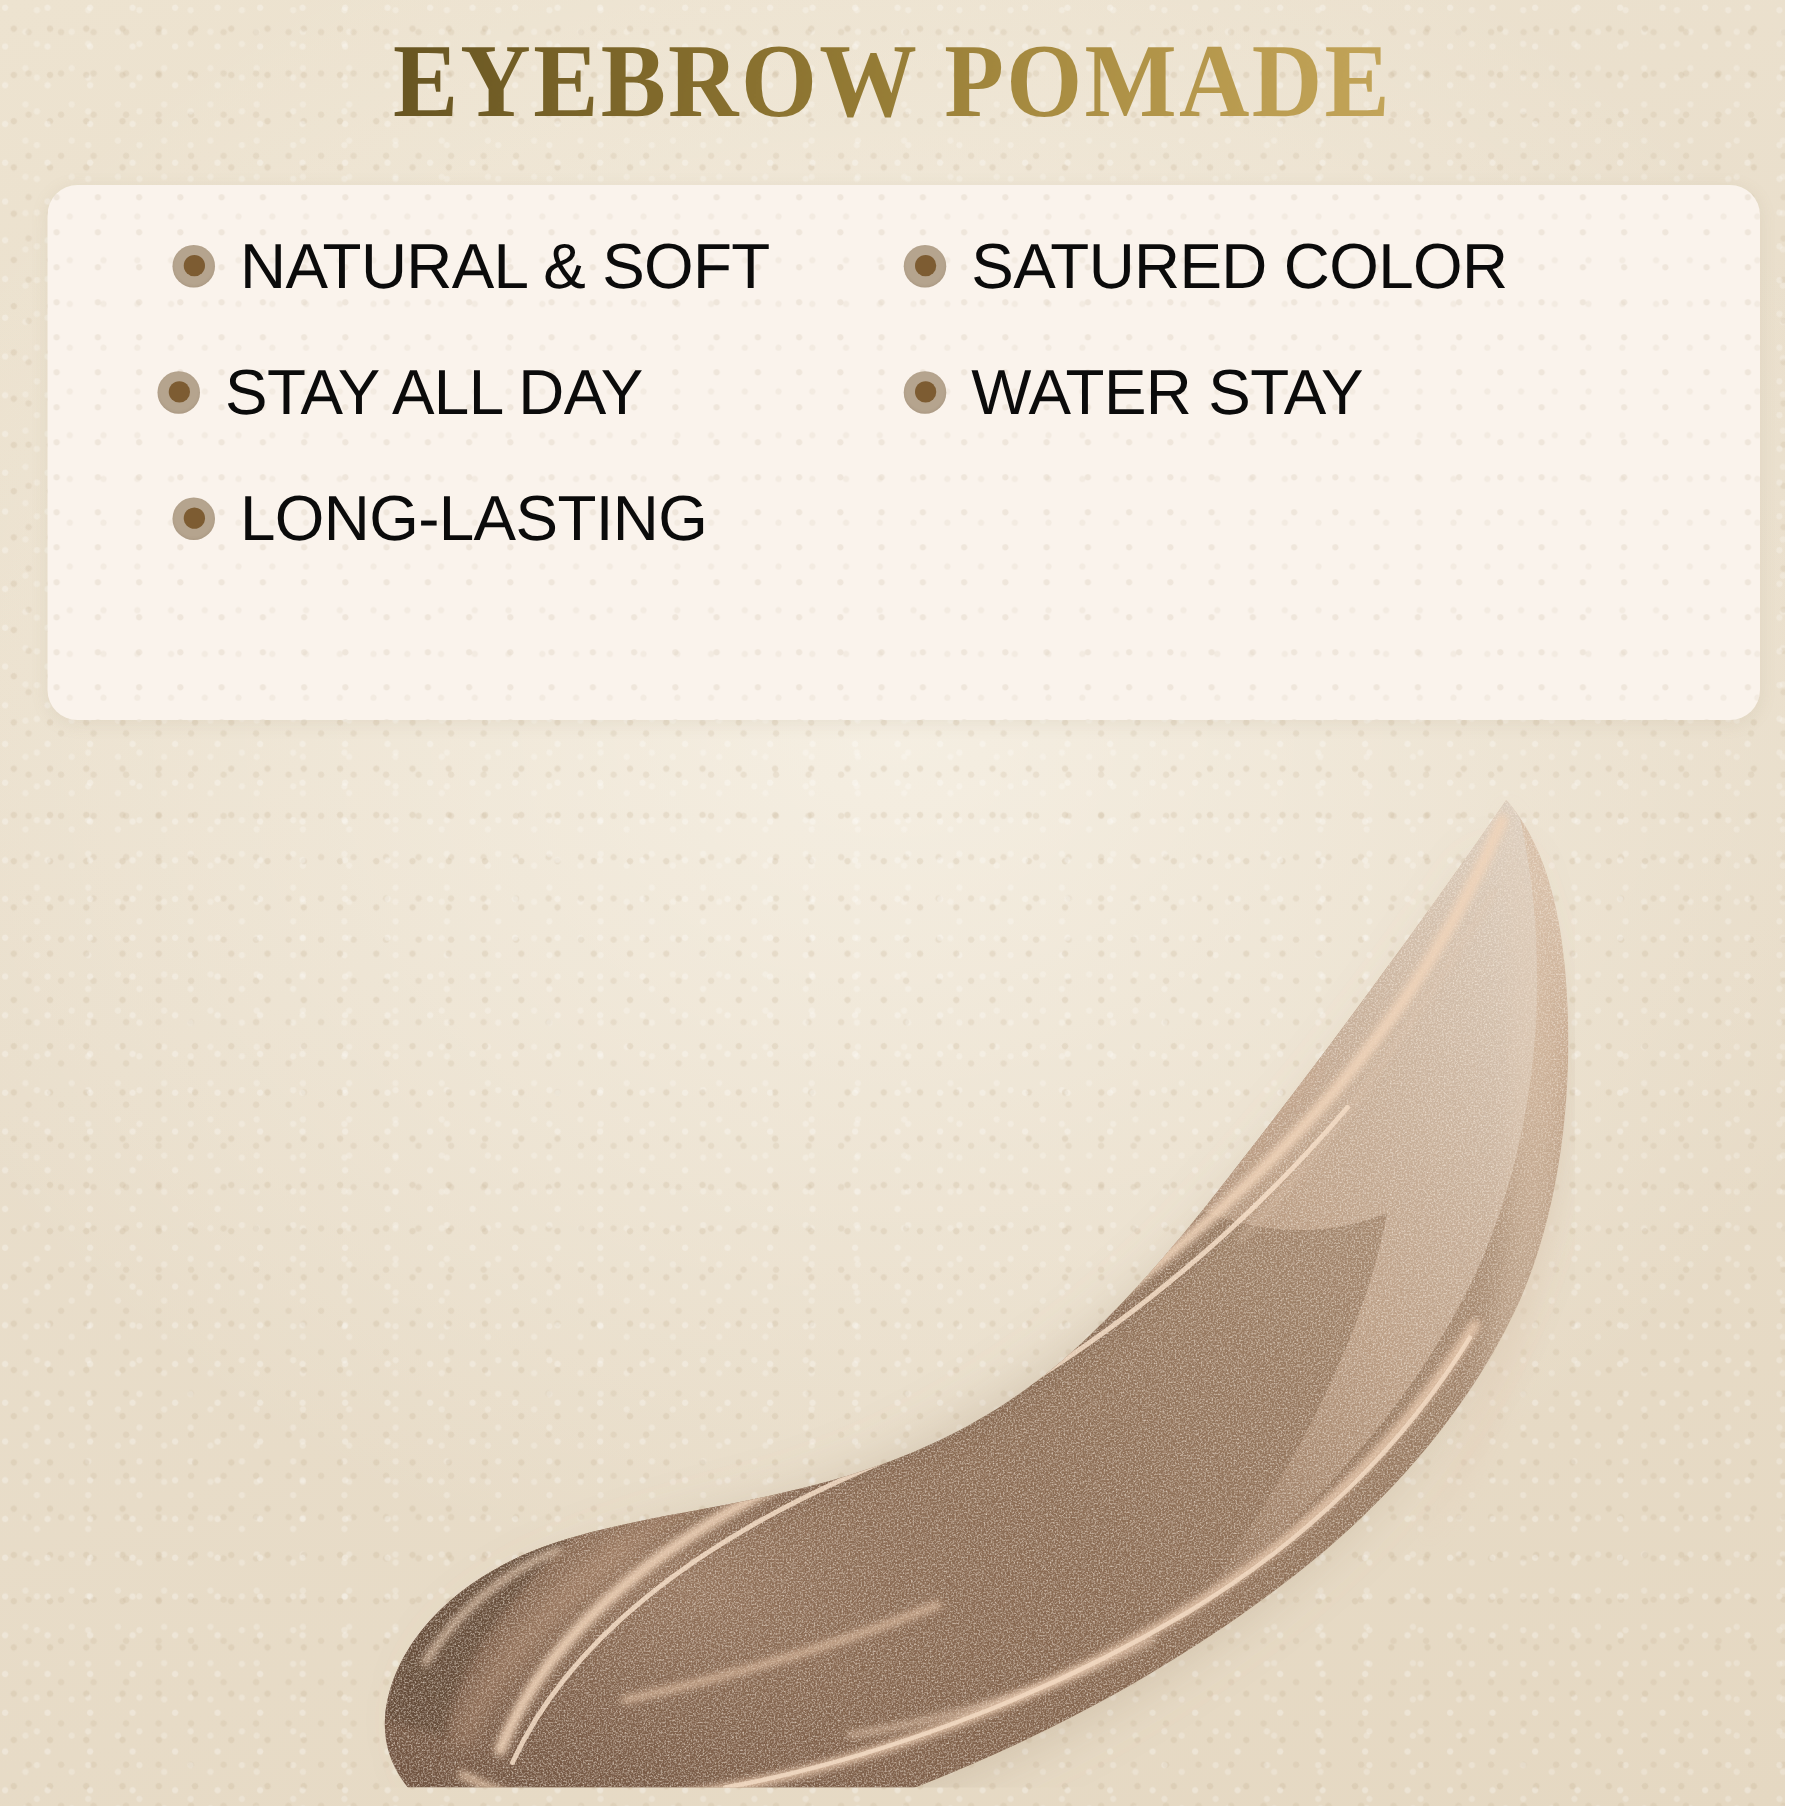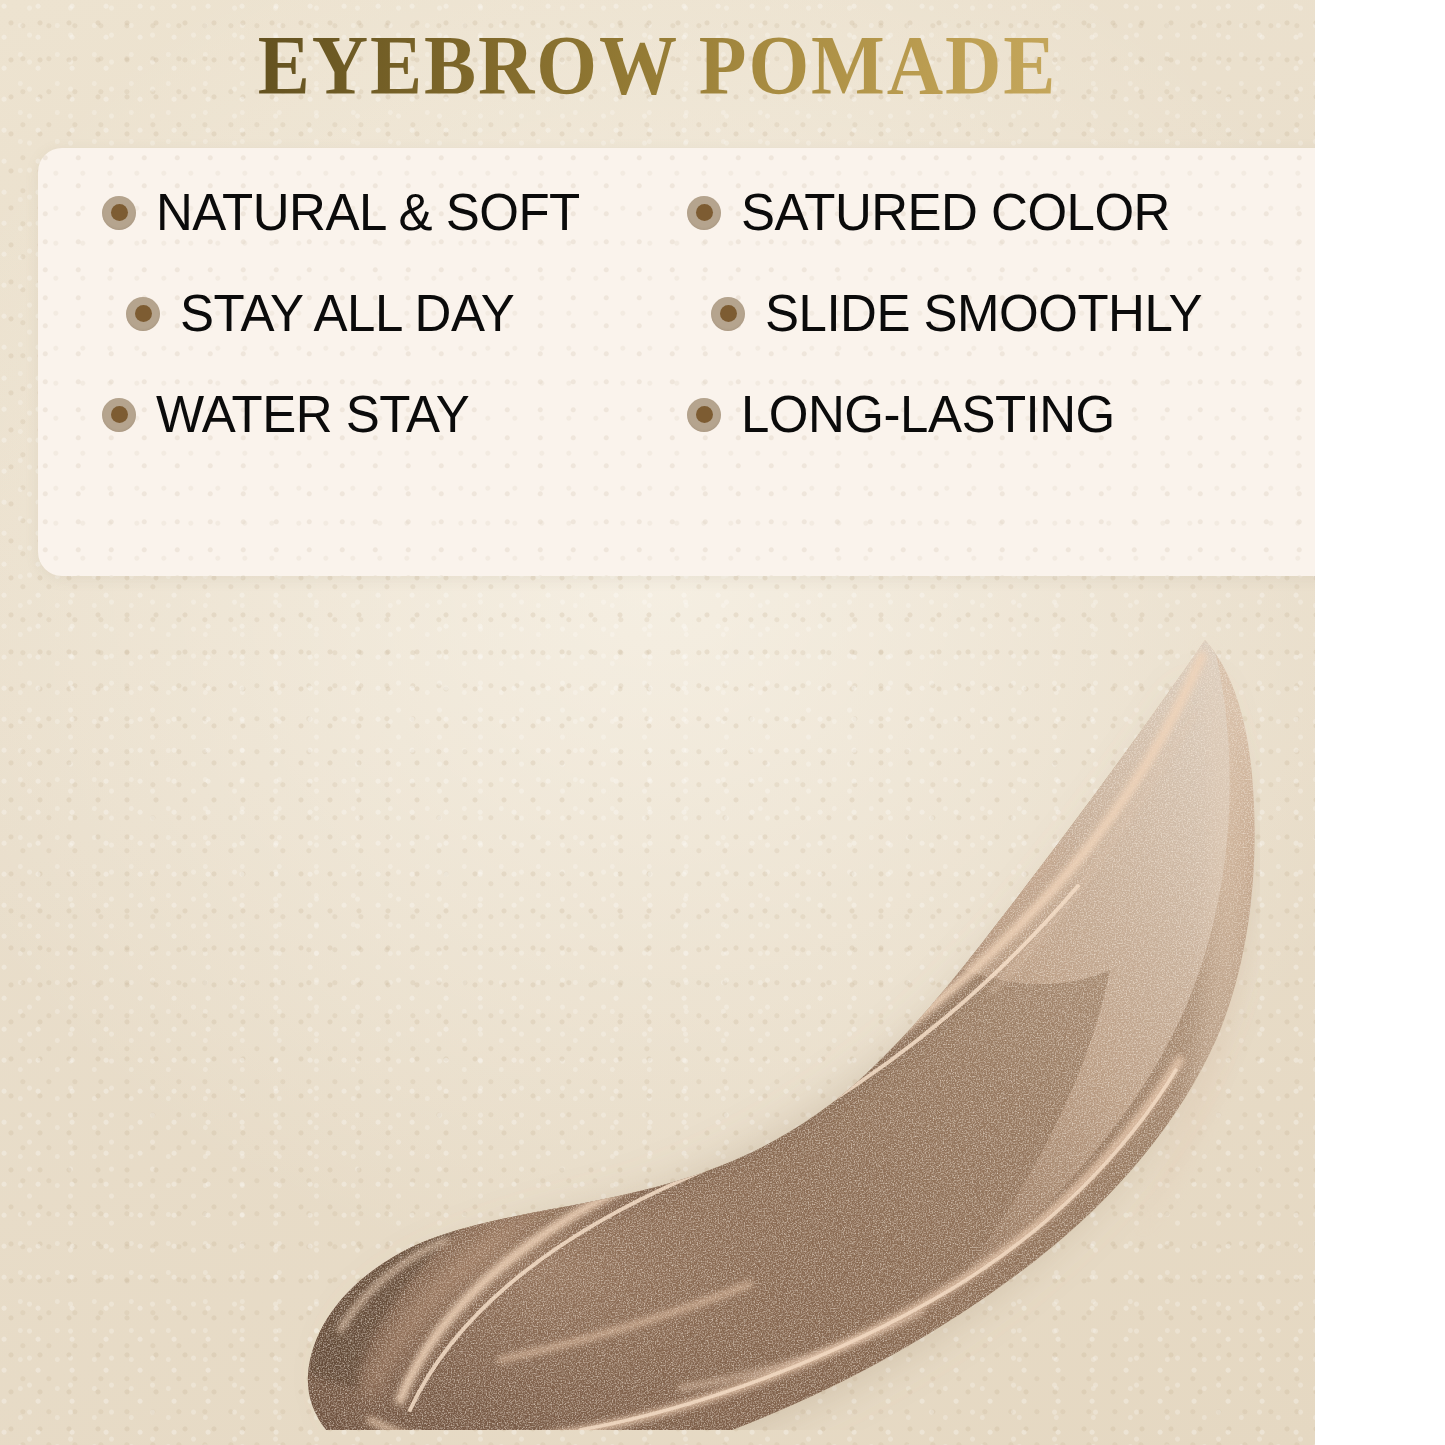--- a/index.html
+++ b/index.html
@@ -3,21 +3,21 @@
 <meta charset="utf-8">
 <title>Eyebrow Pomade</title>
 <style>
   html, body {
     margin: 0;
     padding: 0;
     background: #ffffff;
   }
   .stage {
     position: relative;
-    width: 1315px;
+    width: 1428px;
     height: 1445px;
     overflow: hidden;
     background: #eadfc9;
     font-family: "Liberation Sans", sans-serif;
   }
   
   .bg-texture {
     position: absolute;
     inset: 0;
     background-image:
@@ -95,21 +95,21 @@
     inset: 0;
     display: grid;
     grid-template-columns: 585px 785px;
     grid-template-rows: repeat(4, 1fr);
     padding: 14px 0 10px 0;
     box-sizing: border-box;
   }
   .feature {
     display: flex;
     align-items: center;
-    padding-left: 64px;
+    padding-left: 100px;
     box-sizing: border-box;
   }
   .feature.col-right { padding-left: 88px; }
 
   .bullet {
     flex: 0 0 auto;
     width: 34px;
     height: 34px;
     border-radius: 50%;
     background: #b5a48e;
@@ -165,24 +165,20 @@
         <span class="feature-label">NATURAL &amp; SOFT</span>
       </div>
       <div class="feature col-left">
         <span class="bullet"></span>
         <span class="feature-label">SATURED COLOR</span>
       </div>
 
       <div class="feature col-right">
         <span class="bullet"></span>
         <span class="feature-label">STAY ALL DAY</span>
-      </div>
-      <div class="feature col-right">
-        <span class="bullet"></span>
-        <span class="feature-label">SLIDE SMOOTHLY</span>
       </div>
 
       <div class="feature col-left">
         <span class="bullet"></span>
         <span class="feature-label">WATER STAY</span>
       </div>
 
       <div class="feature col-left">
         <span class="bullet"></span>
         <span class="feature-label">LONG-LASTING</span>

